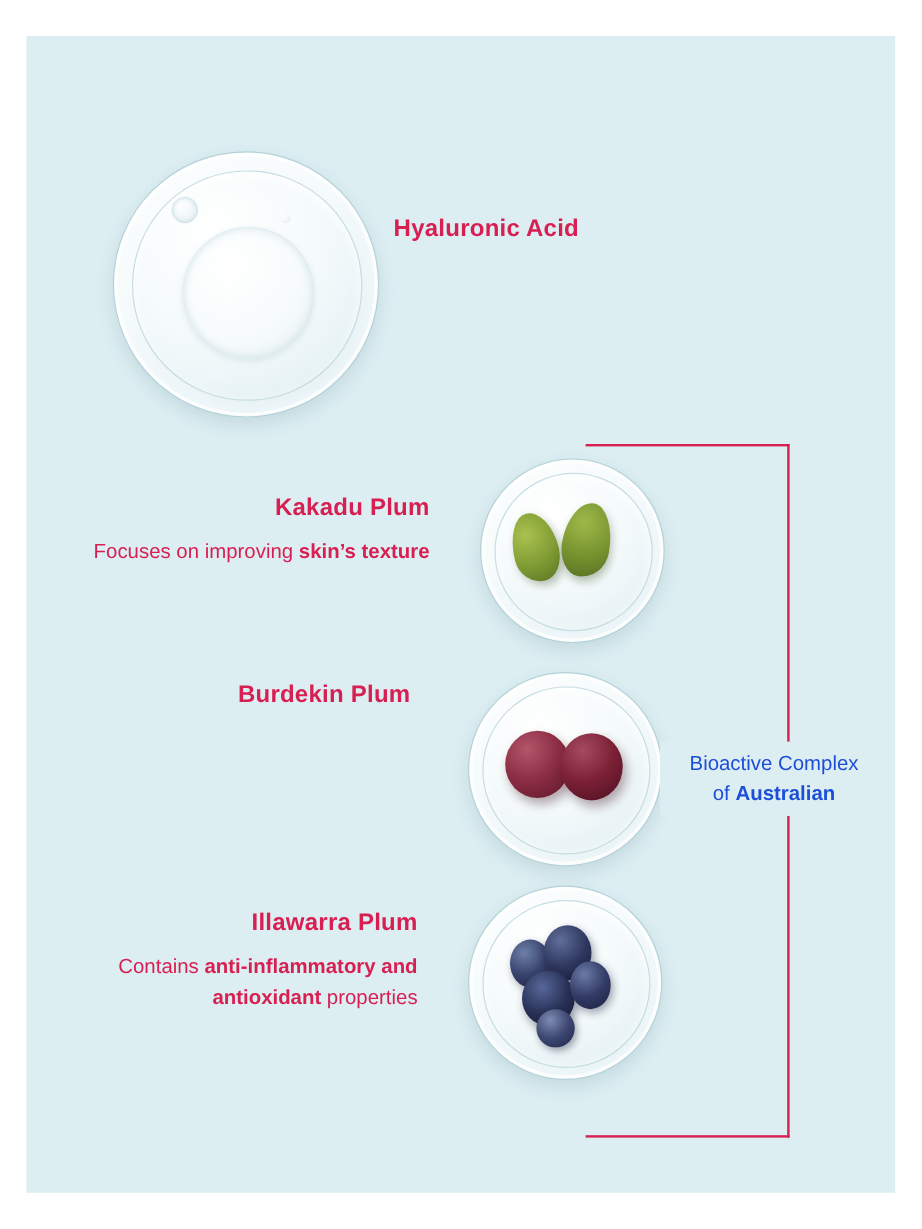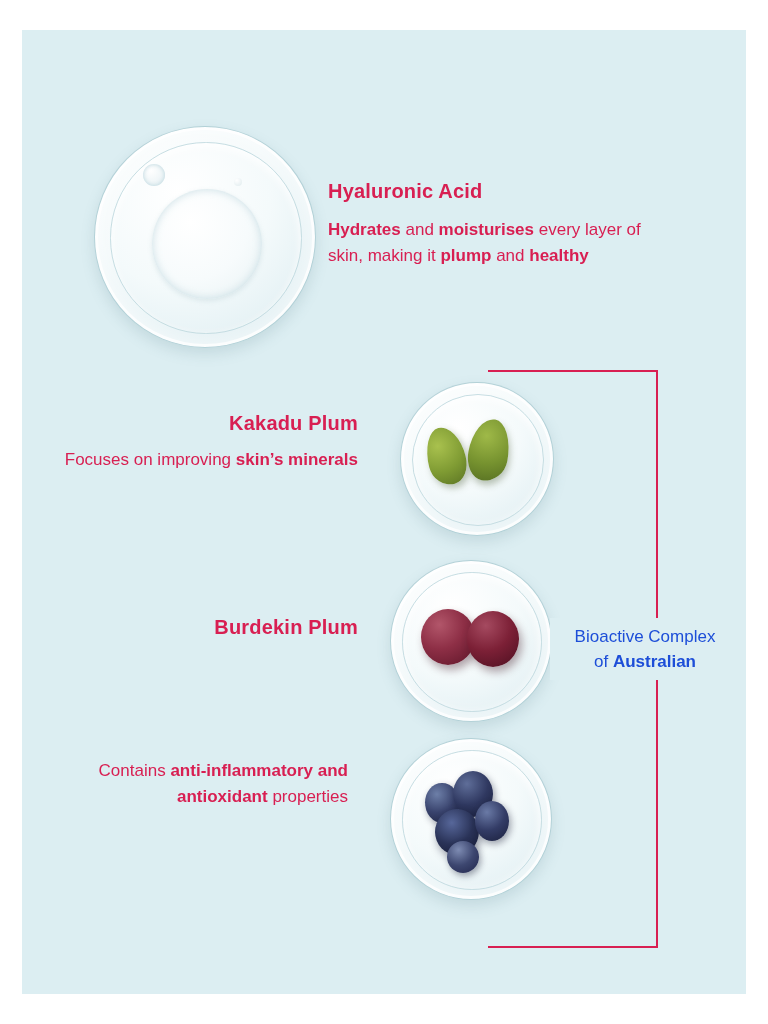--- a/index.html
+++ b/index.html
@@ -163,21 +163,21 @@
   .ill4 { left: 84px; top: 62px; width: 34px; height: 40px;
           background: radial-gradient(circle at 35% 28%, #6a7aa6 0%, #333c66 50%, #1a1f3c 100%);
           box-shadow: 2px 3px 7px rgba(20,25,50,0.40); }
   .ill5 { left: 56px; top: 102px; width: 32px; height: 32px;
           background: radial-gradient(circle at 36% 28%, #7d8bb2 0%, #3d4770 50%, #20254a 100%);
           box-shadow: 2px 3px 6px rgba(20,25,50,0.38); }
 
   
   .left-block { position: absolute; width: 300px; text-align: right; }
   #block-kakadu   { left: 36px; top: 382px; }
-  #block-burdekin { left: 36px; top: 538px; margin-top: 48px; }
+  #block-burdekin { left: 20px; top: 538px; }
   #block-illawarra{ left: 26px; top: 728px; }
   .left-block .title { margin-bottom: 12px; }
 
   
   .bracket {
     position: absolute;
     left: 466px;
     top: 340px;
     width: 170px;
     height: 578px;
@@ -206,48 +206,48 @@
 <div class="page">
 
   <div class="dish" id="dish-ha">
     <div class="ha-inner"></div>
     <div class="ha-bubble-lg"></div>
     <div class="ha-bubble-sm"></div>
   </div>
 
   <div class="ha-block">
     <div class="title">Hyaluronic Acid</div>
-    <div class="desc"><b>Hydrates</b><span> and </span><b>moisturises</b><span> every layer of skin, making it </span><b>plump</b><span> and </span><b>healthy</b></div>
   </div>
 
   <div class="dish" id="dish-kakadu">
     <div class="fruit kak1"></div>
     <div class="fruit kak2"></div>
   </div>
   <div class="left-block" id="block-kakadu">
     <div class="title">Kakadu Plum</div>
-    <div class="desc"><span>Focuses on improving </span><b>skin’s minerals</b></div>
+    <div class="desc"><span>Focuses on improving </span><b>skin’s texture</b></div>
   </div>
 
   <div class="dish" id="dish-burdekin">
     <div class="fruit bur1"></div>
     <div class="fruit bur2"></div>
   </div>
   <div class="left-block" id="block-burdekin">
     <div class="title">Burdekin Plum</div>
   </div>
 
   <div class="dish" id="dish-illawarra">
     <div class="fruit ill1"></div>
     <div class="fruit ill2"></div>
     <div class="fruit ill3"></div>
     <div class="fruit ill4"></div>
     <div class="fruit ill5"></div>
   </div>
   <div class="left-block" id="block-illawarra">
+    <div class="title">Illawarra Plum</div>
     <div class="desc"><span>Contains </span><b>anti-inflammatory and antioxidant</b><span> properties</span></div>
   </div>
 
   <div class="bracket"></div>
   <div class="bioactive">
     <div>Bioactive Complex</div>
     <div><span>of </span><b>Australian</b></div>
   </div>
 
 </div>

